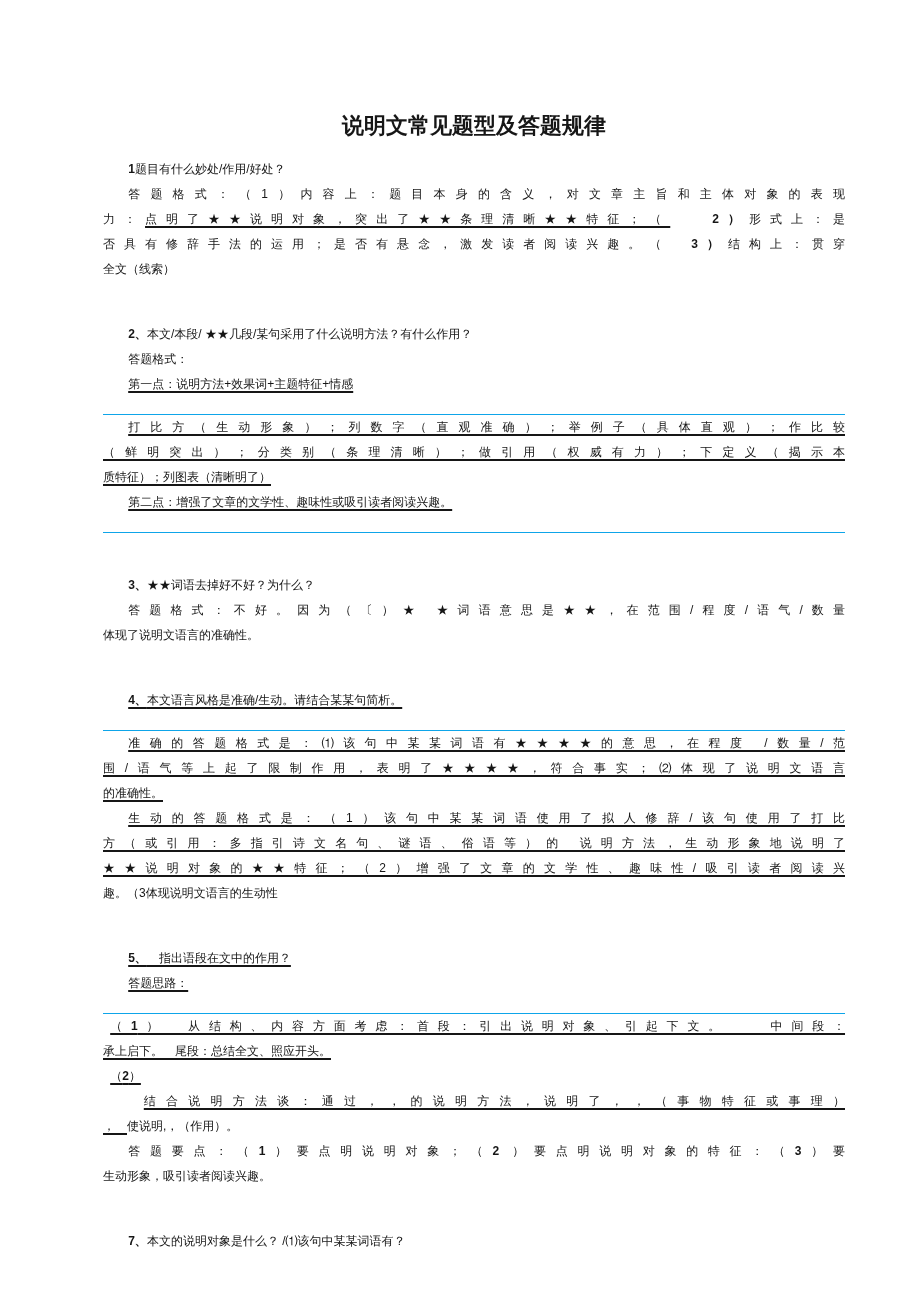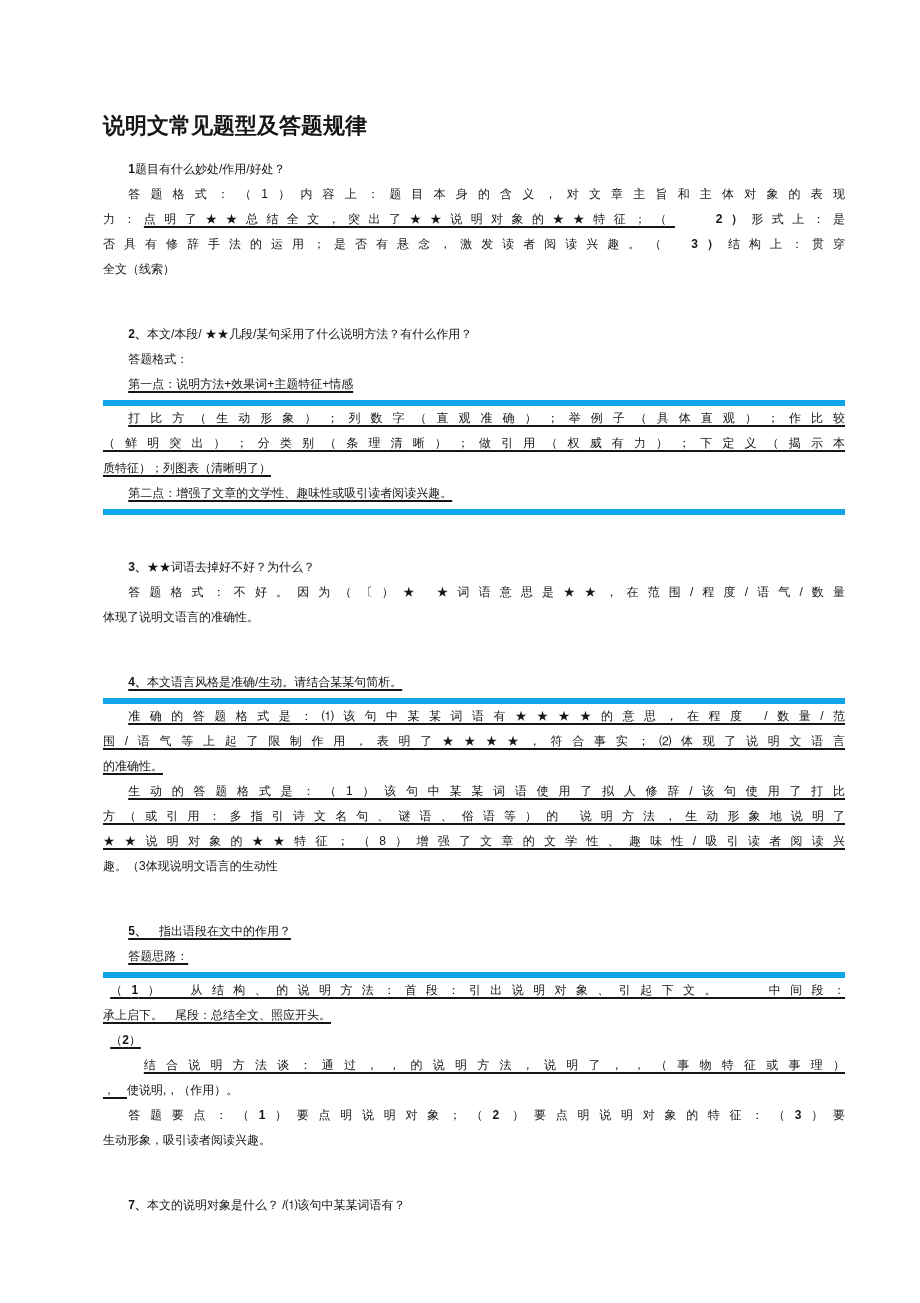--- a/index.html
+++ b/index.html
@@ -11,25 +11,26 @@
     padding:112px 75px 0 103px;
     background:#ffffff;
     color:#161616;
     font-family:"Liberation Sans", sans-serif;
     overflow:hidden;
   }
   .title{
     font-size:22px;
     line-height:28px;
     font-weight:bold;
+    text-align:center;
     margin:0 0 17px 0;
   }
   .p{margin:0;}
   .p.sec{margin-top:40px;}
-  .p.rule{border-bottom:6px solid #0ea5e9;padding-bottom:3px;}
+  .p.rule{border-bottom:1px solid #0ea5e9;padding-bottom:17px;}
   .line{
     font-size:12px;
     line-height:25px;
     text-align:justify;
     text-align-last:justify;
     white-space:pre-wrap;
   }
   .line.last{text-align-last:left;}
   .p.indent .line:first-child{text-indent:2.1em;}
   .p.ind-sm .line:first-child{text-indent:0.6em;}
@@ -45,21 +46,21 @@
 <body>
 
 <div class="page">
   <h1 class="title">说明文常见题型及答题规律</h1>
   <div id="doc">
       <div class="p indent">
         <div class="line last"><span class="b">1</span><span class="">题目有什么妙处/作用/好处？</span></div>
       </div>
       <div class="p indent">
         <div class="line"><span class="">答题格式：（1）内容上：题目本身的含义，对文章主旨和主体对象的表现</span></div>
-        <div class="line"><span class="">力：</span><span class="u ">点明了★★总结全文，突出了★★说明对象的★★特征；（</span><span class="">　　</span><span class="b">2）</span><span class="">形式上：是</span></div>
+        <div class="line"><span class="">力：</span><span class="u ">点明了★★说明对象，突出了★★条理清晰★★特征；（</span><span class="">　　</span><span class="b">2）</span><span class="">形式上：是</span></div>
         <div class="line"><span class="">否具有修辞手法的运用；是否有悬念，激发读者阅读兴趣。（　</span><span class="b">3）</span><span class="">结构上：贯穿</span></div>
         <div class="line last"><span class="">全文（线索）</span></div>
       </div>
       <div class="p indent sec">
         <div class="line last"><span class="b">2、</span><span class="">本文/本段/ ★★几段/某句采用了什么说明方法？有什么作用？</span></div>
       </div>
       <div class="p indent">
         <div class="line last"><span class="">答题格式：</span></div>
       </div>
       <div class="p indent rule">
@@ -84,31 +85,31 @@
         <div class="line last"><span class="u b">4、</span><span class="u ">本文语言风格是准确/生动。请结合某某句简析。</span></div>
       </div>
       <div class="p indent">
         <div class="line"><span class="u ">准确的答题格式是：⑴该句中某某词语有★★★★的意思，在程度 /数量/范</span></div>
         <div class="line"><span class="u ">围/语气等上起了限制作用，表明了★★★★，符合事实；⑵体现了说明文语言</span></div>
         <div class="line last"><span class="u ">的准确性。</span></div>
       </div>
       <div class="p indent">
         <div class="line"><span class="u ">生动的答题格式是：（1）该句中某某词语使用了拟人修辞/该句使用了打比</span></div>
         <div class="line"><span class="u ">方（或引用：多指引诗文名句、谜语、俗语等）的 说明方法，生动形象地说明了</span></div>
-        <div class="line"><span class="u ">★★说明对象的★★特征；（8）增强了文章的文学性、趣味性/吸引读者阅读兴</span></div>
+        <div class="line"><span class="u ">★★说明对象的★★特征；（2）增强了文章的文学性、趣味性/吸引读者阅读兴</span></div>
         <div class="line last"><span class="">趣。（3体现说明文语言的生动性</span></div>
       </div>
       <div class="p indent sec">
         <div class="line last"><span class="u b">5、</span><span class="u ">　指出语段在文中的作用？</span></div>
       </div>
       <div class="p indent rule">
         <div class="line last"><span class="u ">答题思路：</span></div>
       </div>
       <div class="p ind-sm">
-        <div class="line"><span class="u ">（</span><span class="u b">1</span><span class="u ">）　从结构、的说明方法：首段：引出说明对象、引起下文。　　中间段：</span></div>
+        <div class="line"><span class="u ">（</span><span class="u b">1</span><span class="u ">）　从结构、内容方面考虑：首段：引出说明对象、引起下文。　　中间段：</span></div>
         <div class="line last"><span class="u ">承上启下。　尾段：总结全文、照应开头。</span></div>
       </div>
       <div class="p ind-sm">
         <div class="line last"><span class="u ">（</span><span class="u b">2</span><span class="u ">）</span></div>
       </div>
       <div class="p ind-lg">
         <div class="line"><span class="u ">结合说明方法谈：通过，，的说明方法，说明了，，（事物特征或事理）</span></div>
         <div class="line last"><span class="u ">，　</span><span class="">使说明,，（作用）。</span></div>
       </div>
       <div class="p indent">

